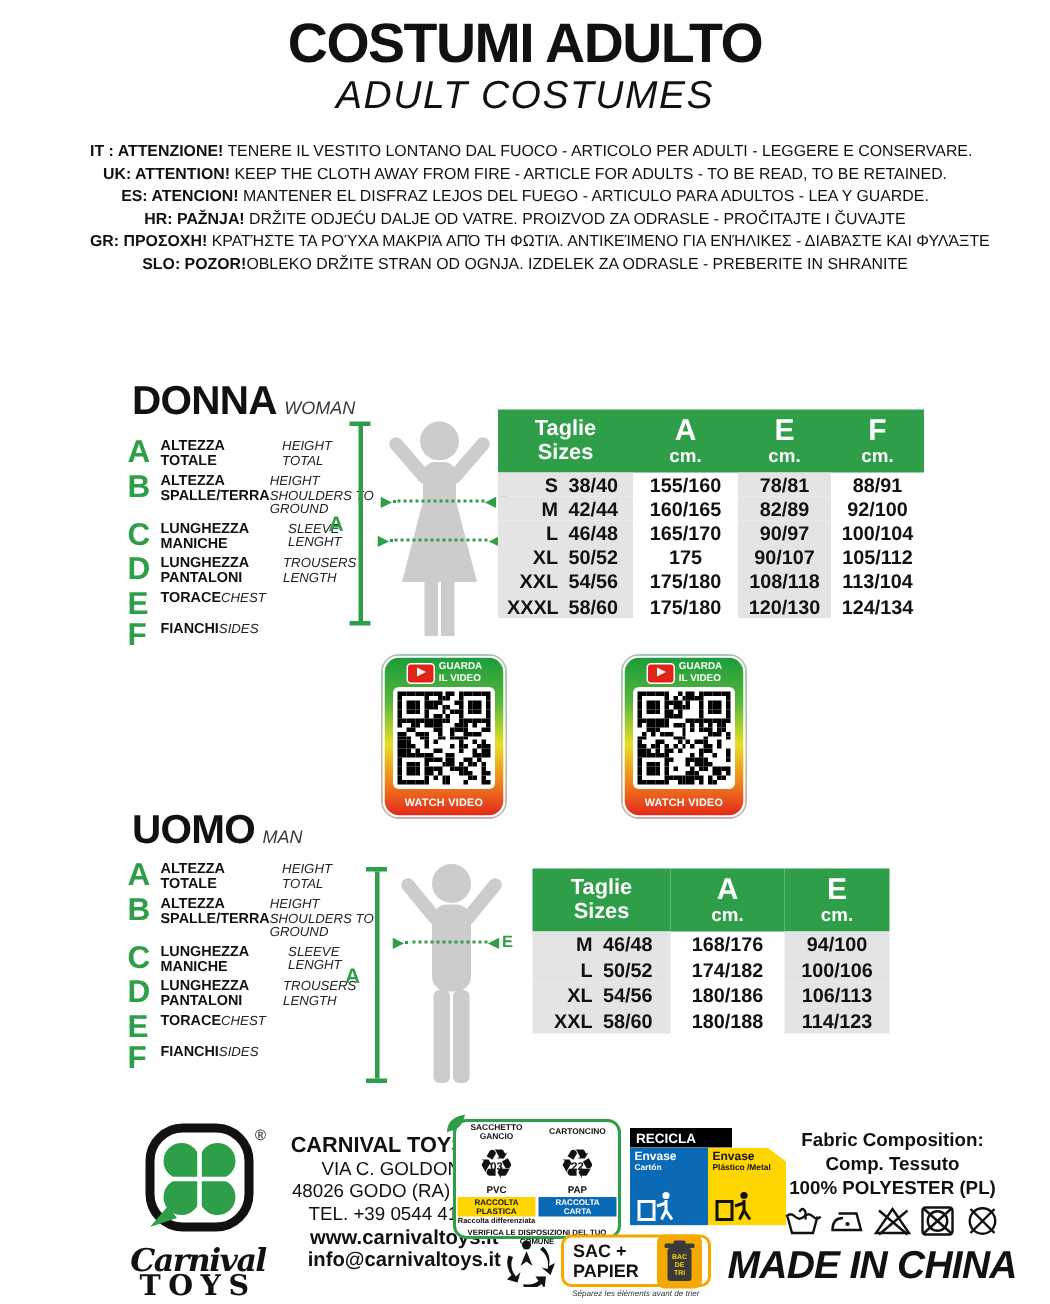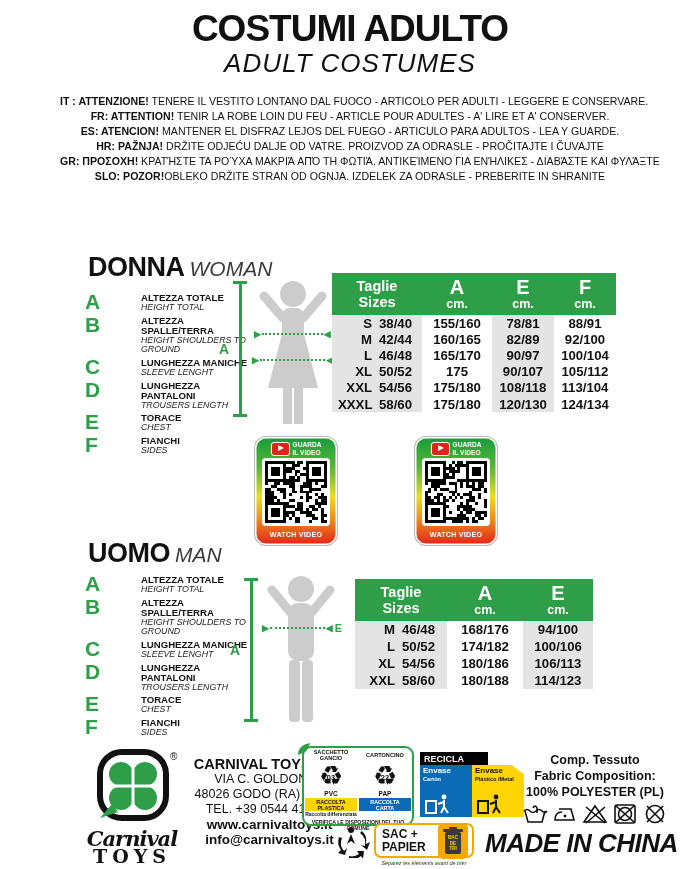--- a/index.html
+++ b/index.html
@@ -10,27 +10,27 @@
   .title{top:8px;left:0;width:700px;text-align:center;font-size:37px;font-weight:bold;letter-spacing:-1px;}
   .subtitle{top:48px;left:0;width:700px;text-align:center;font-size:26px;font-style:italic;letter-spacing:1px;}
 
   
   .warnings{top:94px;left:60px;width:580px;}
   .warn{font-size:10.6px;line-height:15.1px;text-align:center;white-space:nowrap;}
   .warn b{font-weight:bold;}
 
   
   .sec-head{font-size:27px;font-weight:bold;letter-spacing:-0.5px;}
-  .sec-head i{font-size:21px;font-weight:normal;font-style:italic;color:#3a3a3a;letter-spacing:0;margin-left:5px;}
+  .sec-head i{font-size:12px;font-weight:normal;font-style:italic;color:#3a3a3a;letter-spacing:0;margin-left:5px;}
 
   
   .m-list{width:165px;}
   .m-row{display:flex;align-items:flex-start;margin-bottom:3.2px;}
   .m-letter{color:#2f9e48;font-size:21px;font-weight:bold;width:22px;line-height:18px;flex:none;}
-  .m-txt{display:flex;flex-direction:column;margin-left:34px;}
+  .m-txt{display:flex;flex-direction:row;}
   .m-txt b{font-size:9.6px;font-weight:bold;line-height:10px;}
   .m-txt i{font-size:8.8px;font-style:italic;line-height:9.5px;color:#222;}
 
   
   .bracket{width:14px;border-top:3px solid #2f9e48;border-bottom:3px solid #2f9e48;}
   .bracket::before{content:"";position:absolute;left:50%;top:0;bottom:0;width:3px;margin-left:-1.5px;background:#2f9e48;}
   .bracket .blb{position:absolute;left:-14px;top:50%;margin-top:-8px;color:#2f9e48;font-weight:bold;font-size:14px;}
 
   
   .fig svg{display:block;}
@@ -113,21 +113,21 @@
   .logo-toys{font-family:"DejaVu Serif",serif;font-weight:bold;font-size:19px;line-height:16px;letter-spacing:5px;}
 </style>
 </head>
 <body>
 
 <div class="abs title">COSTUMI ADULTO</div>
 <div class="abs subtitle">ADULT  COSTUMES</div>
 
 <div class="abs warnings">
   <div class="warn"><b>IT : ATTENZIONE!</b><span> TENERE IL VESTITO LONTANO DAL FUOCO - ARTICOLO PER ADULTI - LEGGERE E CONSERVARE.</span></div>
-  <div class="warn"><b>FR: ATTENTION!</b><span> TENIR LA ROBE LOIN DU FEU - ARTICLE POUR ADULTES  - A' LIRE ET A' CONSERVER.</span></div>
+  <div class="warn"><b>UK: ATTENTION!</b><span> KEEP THE CLOTH AWAY FROM FIRE - ARTICLE FOR ADULTS - TO BE READ, TO BE RETAINED.</span></div>
   <div class="warn"><b>ES: ATENCION!</b><span> MANTENER EL DISFRAZ LEJOS DEL FUEGO -  ARTICULO PARA ADULTOS - LEA Y GUARDE.</span></div>
   <div class="warn"><b>HR: PAŽNJA!</b><span> DRŽITE ODJEĆU DALJE OD VATRE. PROIZVOD ZA ODRASLE - PROČITAJTE I ČUVAJTE</span></div>
   <div class="warn"><b>GR: ΠΡΟΣΟΧΗ!</b><span> ΚΡΑΤΉΣΤΕ ΤΑ ΡΟΎΧΑ ΜΑΚΡΙΆ ΑΠΌ ΤΗ ΦΩΤΙΆ. ΑΝΤΙΚΕΊΜΕΝΟ ΓΙΑ ΕΝΉΛΙΚΕΣ - ΔΙΑΒΆΣΤΕ ΚΑΙ ΦΥΛΆΞΤΕ</span></div>
   <div class="warn"><b>SLO: POZOR!</b><span>OBLEKO DRŽITE STRAN OD OGNJA. IZDELEK ZA ODRASLE - PREBERITE IN SHRANITE</span></div>
 </div>
 
 <div class="abs sec-head" style="top:252px;left:88px;">
   <span>DONNA</span><i>WOMAN</i>
 </div>
 
@@ -1044,22 +1044,22 @@
           <line x1="21" y1="9" x2="15" y2="11"></line>
           <line x1="21" y1="14" x2="18" y2="20"></line>
           <line x1="21" y1="14" x2="25" y2="20"></line>
         </g>
       </svg>
     </div>
   </div>
 </div>
 
 <div class="abs fabric" style="top:752px;left:500px;">
+  <div class="f1">Fabric Composition:</div>
   <div class="f1">Comp. Tessuto</div>
-  <div class="f1">Fabric Composition:</div>
   <div class="f1">100% POLYESTER (PL)</div>
   <div class="care-row">
     <svg width="26" height="22" viewBox="0 0 26 22">
       <g stroke="#111" stroke-width="1.6" fill="none">
         <path d="M3,8 L6,19 L20,19 L23,8"></path>
         <path d="M2,8 q3,-3 6,0 q3,3 6,0 q3,-3 6,0 q3,3 5,0"></path>
         <path d="M11,5 q2,-4 4,0 l0,5"></path>
       </g>
     </svg>
     <svg width="26" height="22" viewBox="0 0 26 22">

